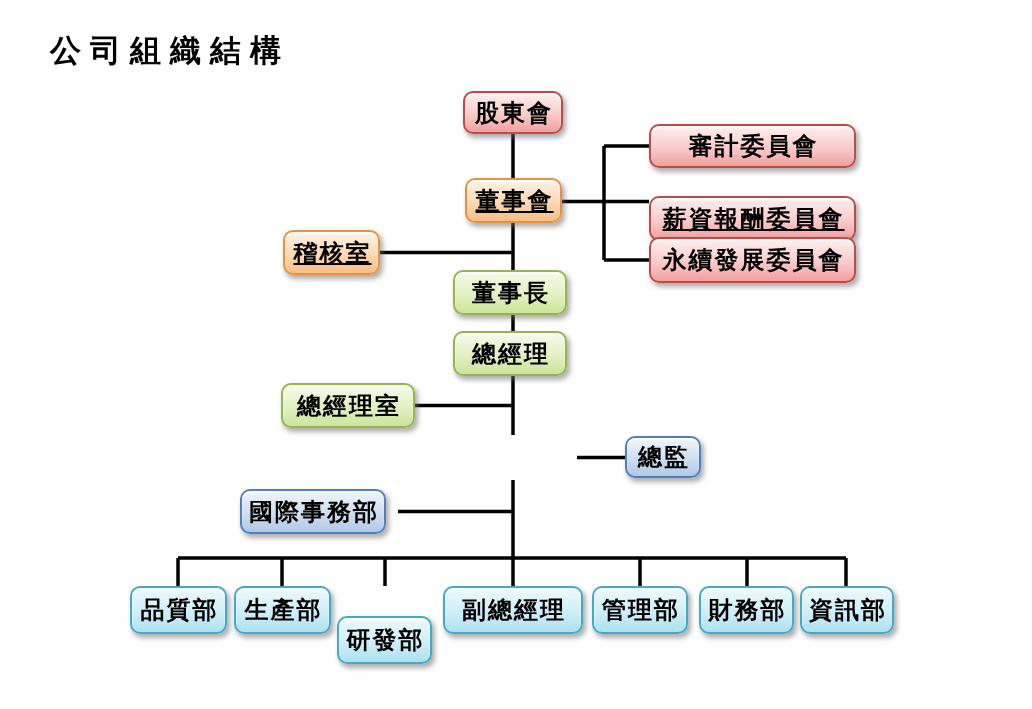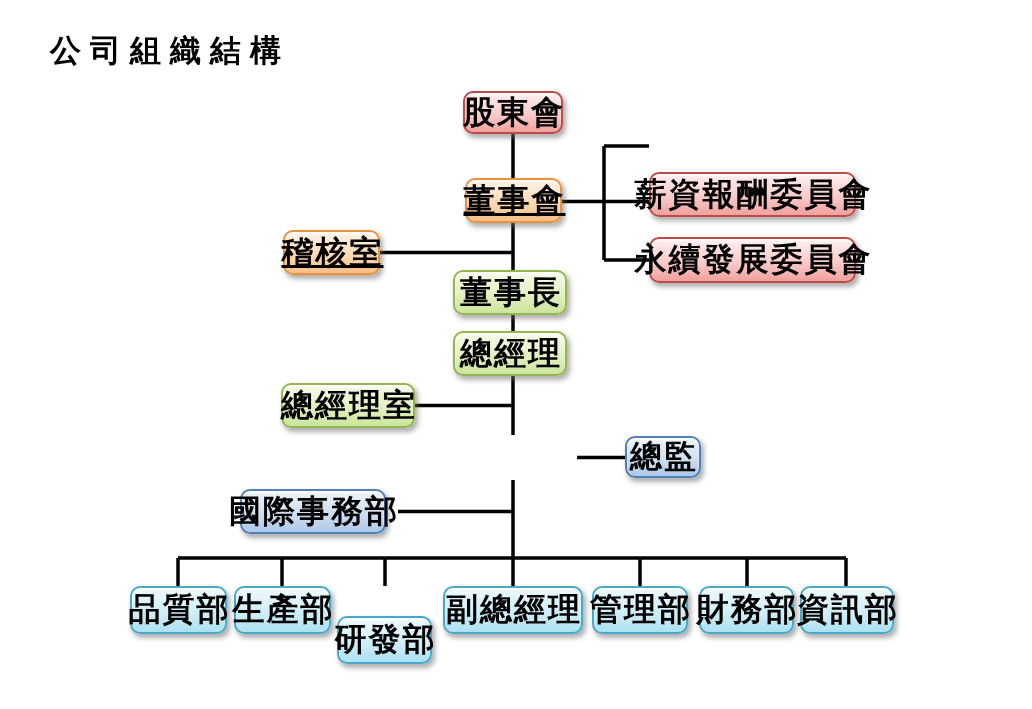--- a/index.html
+++ b/index.html
@@ -17,21 +17,21 @@
     color: var(--text, #000);
     white-space: nowrap;
   }
   .connectors { position: absolute; left: 0; top: 0; }
   .connectors line { stroke: var(--line, #000); stroke-width: 3.5; }
   .node {
     position: absolute;
     display: flex; align-items: center; justify-content: center;
     border-radius: 10px;
     border: 2.5px solid #888;
-    font-weight: bold; font-size: 32px; letter-spacing: 2px; text-indent: 2px;
+    font-weight: bold; font-size: 24px; letter-spacing: 2px; text-indent: 2px;
     color: var(--text, #000);
     white-space: nowrap;
     box-shadow: 2.5px 3.5px 5px rgba(110,110,110,0.55),
                 inset 0 2px 2px rgba(255,255,255,0.85);
   }
   .node.pink {
     border-color: var(--pink-border, #be4b48);
     background: linear-gradient(180deg, var(--pink-top, #fdf0ef) 0%, #f8cbca 55%, var(--pink-bottom, #f1a09e) 100%);
   }
   .node.orange {
@@ -82,21 +82,22 @@
     <line x1="282" y1="558" x2="282" y2="586"></line>
     <line x1="385" y1="558" x2="385" y2="586"></line>
     <line x1="640" y1="558" x2="640" y2="586"></line>
     <line x1="747" y1="558" x2="747" y2="586"></line>
     <line x1="846" y1="558" x2="846" y2="586"></line>
   </svg>
 
   <div class="node pink" style="left:463px;top:91px;width:100px;height:43px;">股東會</div>
   <div class="node orange" style="left:465px;top:178px;width:97px;height:45px;">董事會</div>
 
-  <div class="node pink" style="left:649px;top:172px;width:207px;height:45px;">薪資報酬委員會</div>
+  <div class="node pink" style="left:649px;top:124px;width:207px;height:44px;">審計委員會</div>
+  <div class="node pink" style="left:649px;top:196px;width:207px;height:45px;text-decoration:underline;">薪資報酬委員會</div>
   <div class="node pink" style="left:649px;top:237px;width:207px;height:46px;">永續發展委員會</div>
 
   <div class="node orange" style="left:283px;top:230px;width:97px;height:45px;">稽核室</div>
   <div class="node green" style="left:453px;top:270px;width:114px;height:45px;">董事長</div>
   <div class="node green" style="left:453px;top:331px;width:114px;height:45px;">總經理</div>
   <div class="node green" style="left:253px;top:383px;width:134px;height:45px;margin-left:28px;">總經理室</div>
   <div class="node blue" style="left:625px;top:436px;width:76px;height:42px;">總監</div>
   <div class="node blue" style="left:240px;top:489px;width:146px;height:45px;">國際事務部</div>
 
   <div class="node cyan" style="left:130px;top:586px;width:97px;height:48px;">品質部</div>

